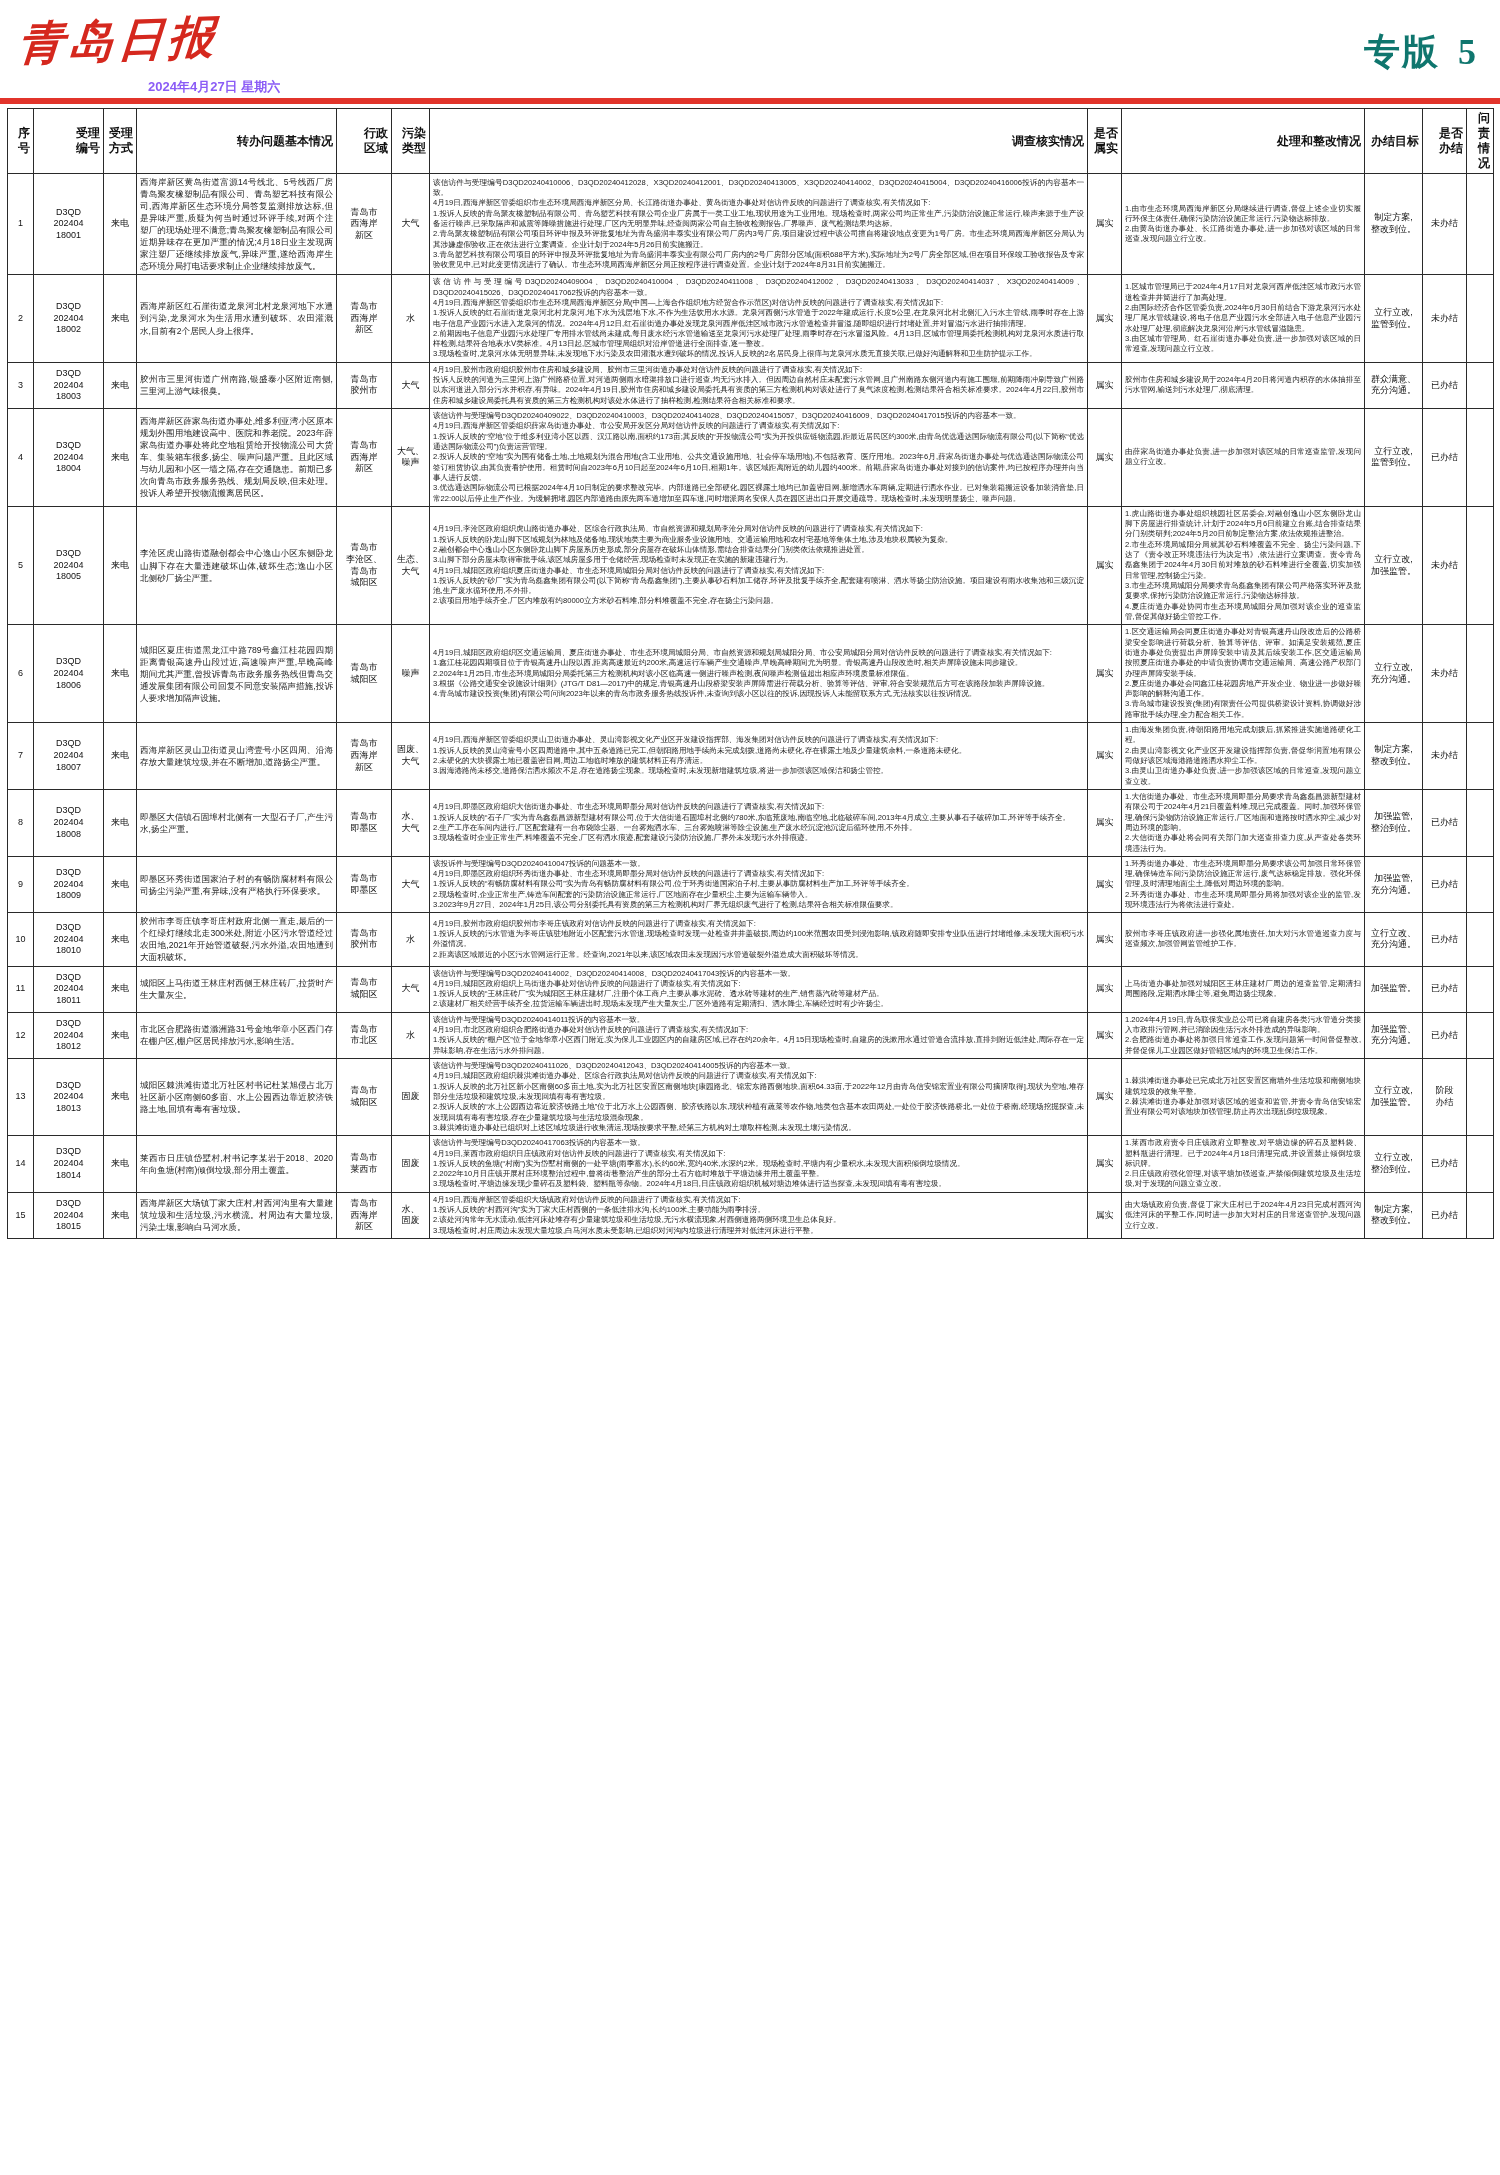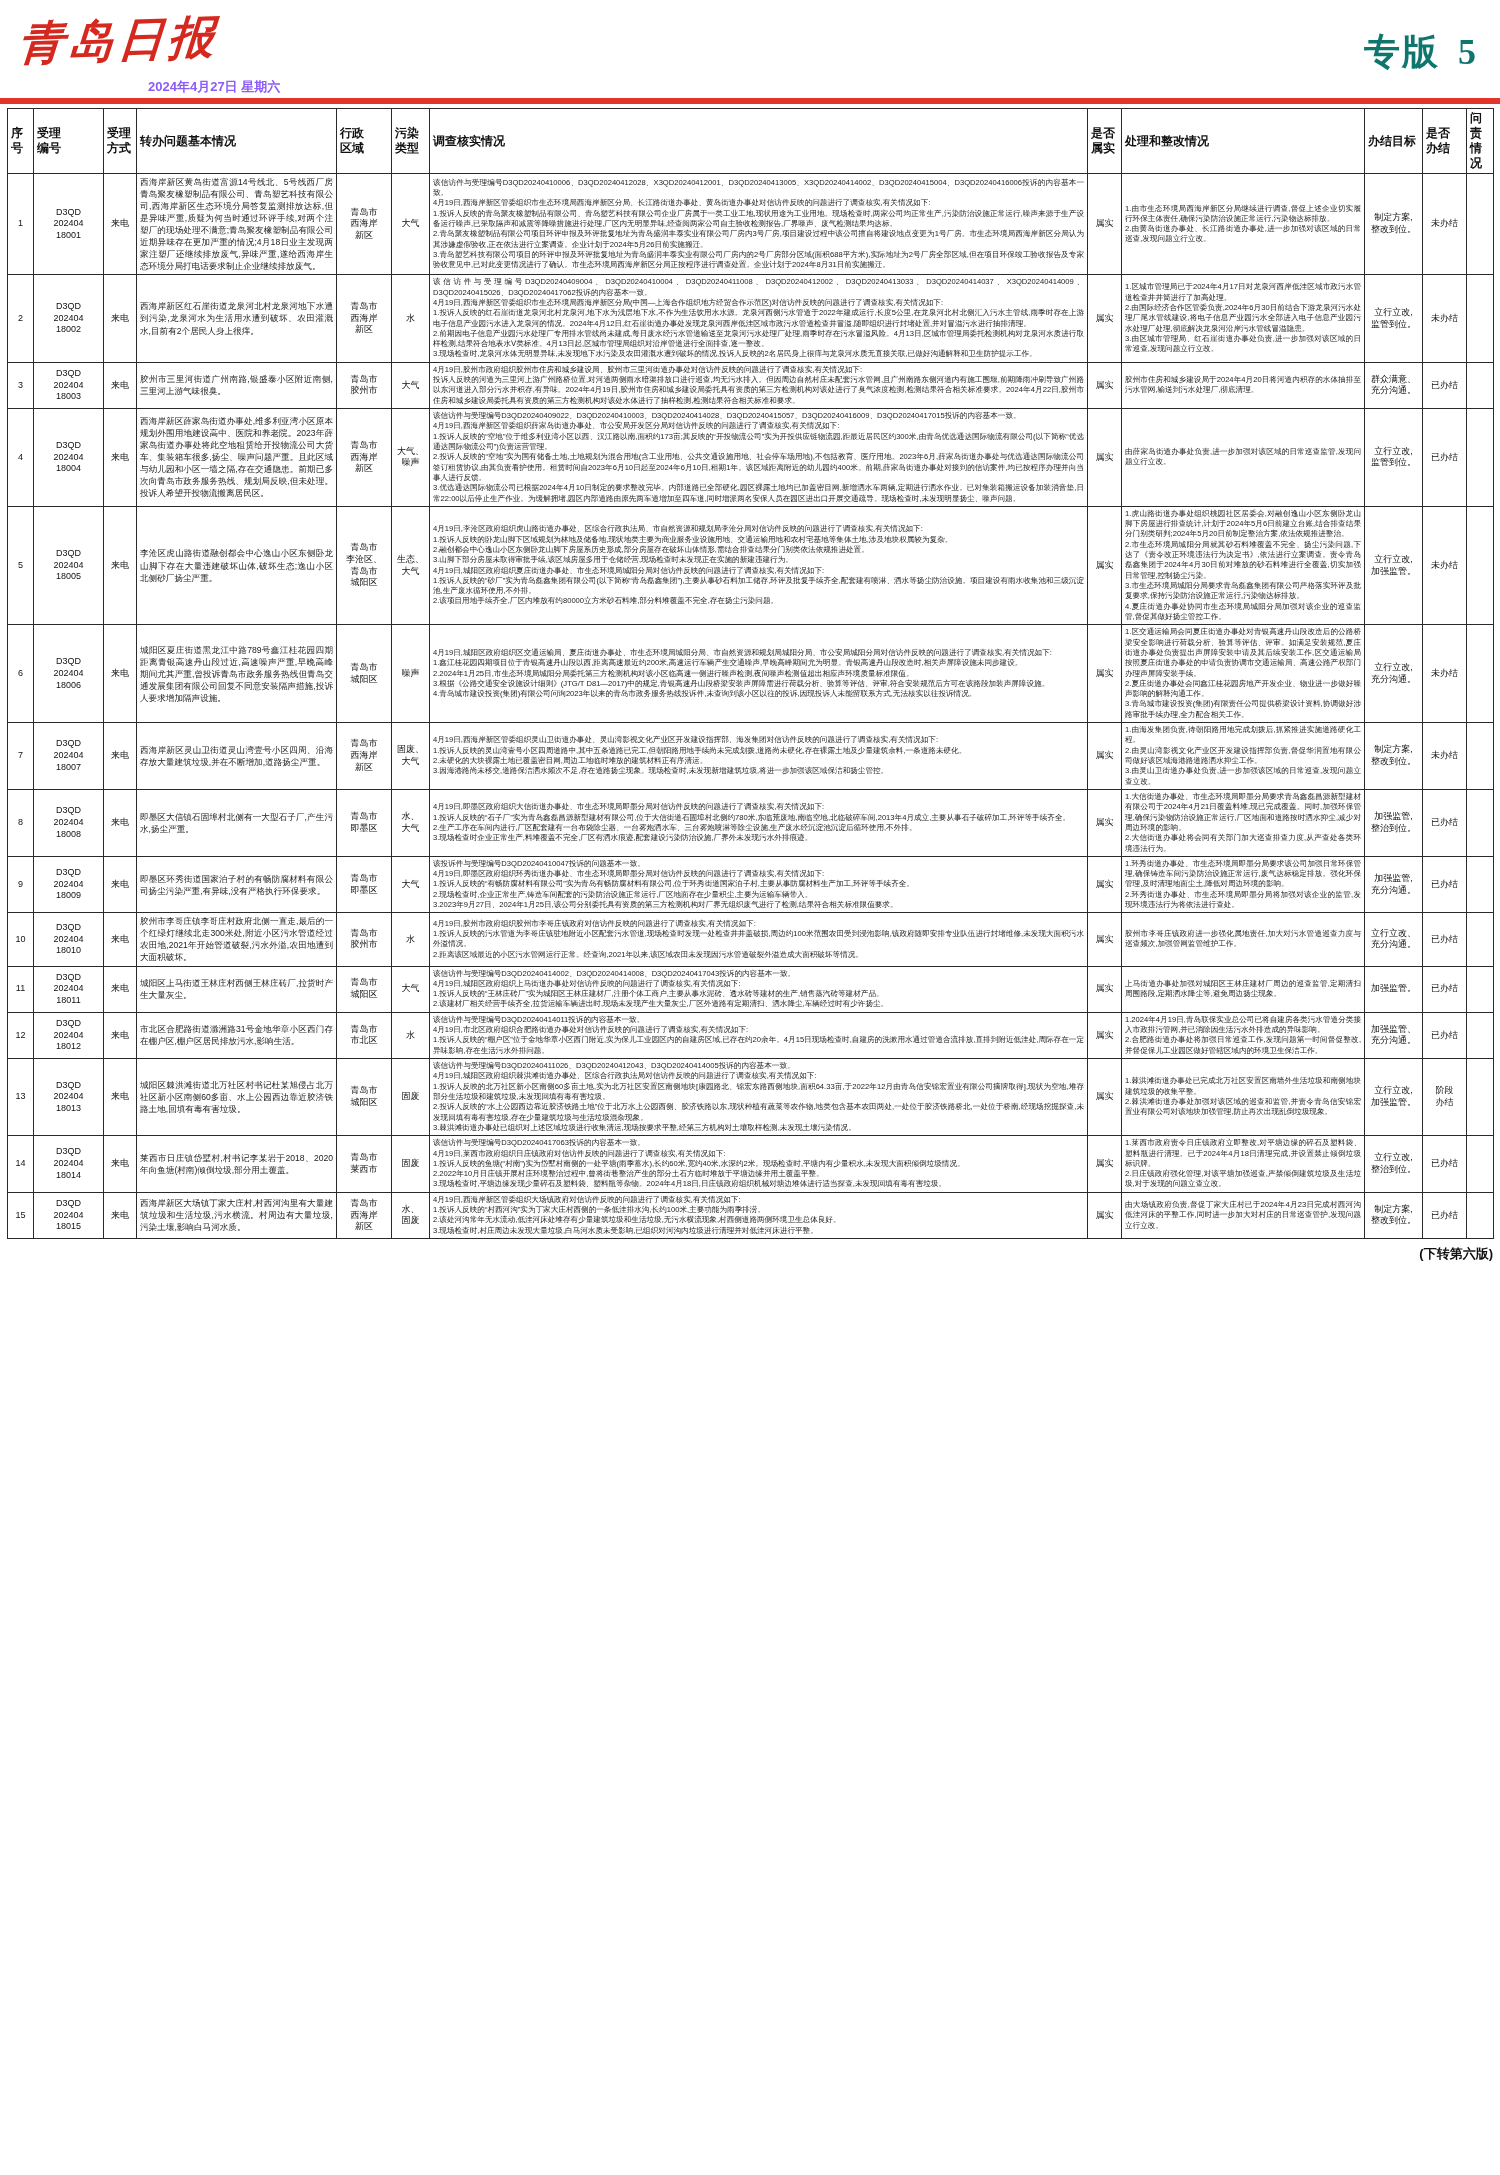--- a/index.html
+++ b/index.html
@@ -19,21 +19,21 @@
   
   .main-title{margin:34px 10px 0 10px;text-align:center;font-size:46px;font-weight:900;
     font-family:"Liberation Sans","DejaVu Sans",sans-serif;letter-spacing:0px;color:#000;
     -webkit-text-stroke:1.2px #000;}
   .intro{margin:18px 0 10px 30px;font-size:12.5px;color:#111;
     font-family:"Liberation Sans",sans-serif;}
   
   table.report{border-collapse:collapse;table-layout:fixed;width:1486px;margin:8px 7px 0 7px;}
   table.report th,table.report td{border:1px solid #2a2a2a;vertical-align:middle;
     padding:2px 3px;box-sizing:border-box;}
-  table.report th{font-size:12px;font-weight:bold;text-align:left;white-space:pre-line;
+  table.report th{font-size:12px;font-weight:bold;text-align:right;white-space:pre-line;
     font-family:"Liberation Sans",sans-serif;height:46px;line-height:1.25;}
   td.c{ text-align:center;font-size:9px;line-height:1.3;white-space:pre-line;
     font-family:"Liberation Sans",sans-serif;}
   td.long{font-size:7.6px;line-height:1.36;text-align:justify;white-space:pre-line;
     font-family:"Liberation Sans",sans-serif;color:#1c1c1c;}
   td.prob{font-size:8.6px;line-height:1.4;text-align:justify;white-space:pre-line;
     font-family:"Liberation Sans",sans-serif;color:#1c1c1c;padding:3px 5px;}
   .footer-note{width:1493px;text-align:right;font-size:13px;font-weight:bold;margin-top:6px;
     font-family:"Liberation Sans",sans-serif;}
 </style>
@@ -435,14 +435,13 @@
     <td class="c">属实</td>
     <td class="long">由大场镇政府负责,督促丁家大庄村已于2024年4月23日完成村西河沟低洼河床的平整工作,同时进一步加大对村庄的日常巡查管护,发现问题立行立改。</td>
     <td class="c">制定方案,
 整改到位。</td>
     <td class="c">已办结</td>
     <td class="c"></td>
   </tr>
       </tbody>
   </table>
 
-  <div class="footer-note">(下转第六版)</div>
 </div>
 
 </body></html>

